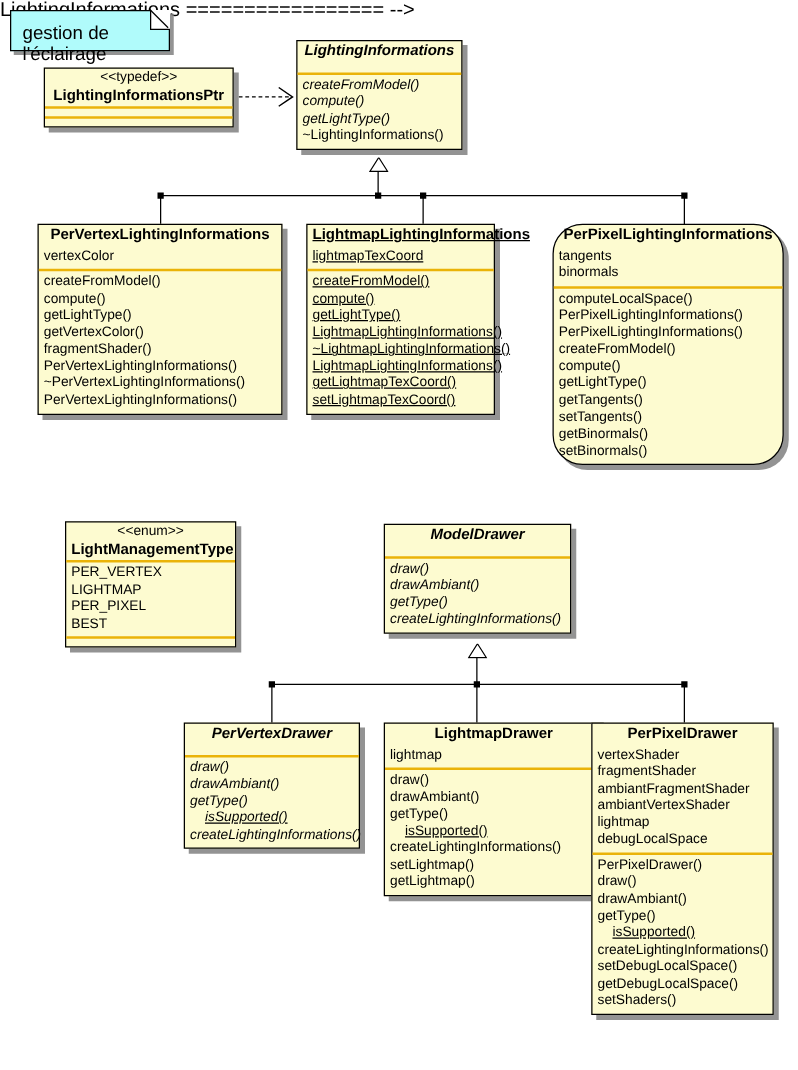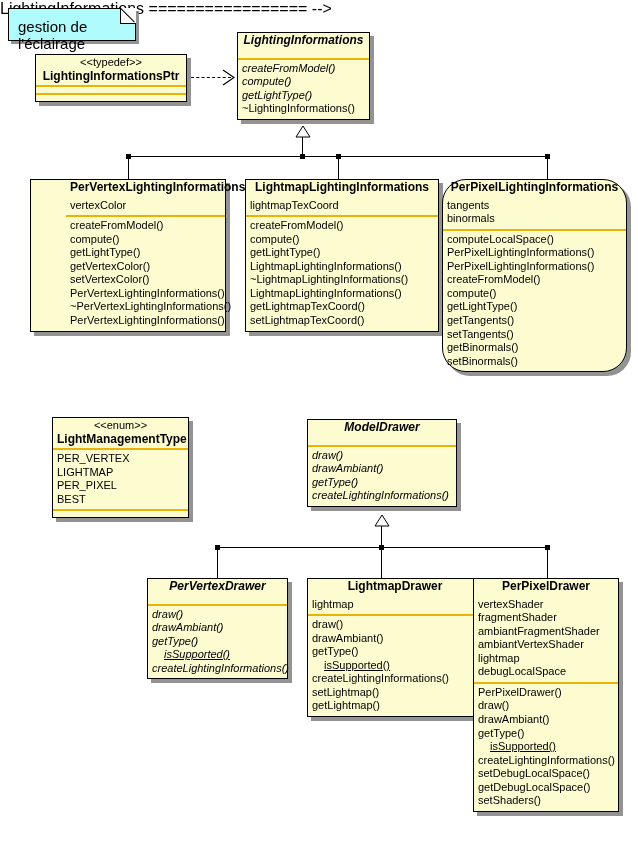--- a/index.html
+++ b/index.html
@@ -174,39 +174,39 @@
   <div class="line-h" style="left:128px; top:156px; width:420px;"></div>
   <div class="junction" style="left:126px; top:154px;"></div>
   <div class="junction" style="left:300px; top:154px;"></div>
   <div class="junction" style="left:336px; top:154px;"></div>
   <div class="junction" style="left:545px; top:154px;"></div>
   <div class="line-v" style="left:128px; top:156px; height:24px;"></div>
   <div class="line-v" style="left:338px; top:156px; height:24px;"></div>
   <div class="line-v" style="left:547px; top:156px; height:24px;"></div>
 
   
-  <div class="uml-box" style="left:30px; top:179px; width:196px;padding-left:35px;">
+  <div class="uml-box" style="left:30px; top:179px; width:196px;">
     <div class="cls-name">PerVertexLightingInformations</div>
     <div class="compartment">
       <div class="member">vertexColor</div>
     </div>
     <div class="compartment">
       <div class="member">createFromModel()</div>
       <div class="member">compute()</div>
       <div class="member">getLightType()</div>
       <div class="member">getVertexColor()</div>
-      <div class="member">setVertexColor()</div>
+      <div class="member">fragmentShader()</div>
       <div class="member">PerVertexLightingInformations()</div>
       <div class="member">~PerVertexLightingInformations()</div>
       <div class="member">PerVertexLightingInformations()</div>
     </div>
   </div>
 
   
-  <div class="uml-box" style="left:245px; top:179px; width:194px;">
+  <div class="uml-box" style="left:245px; top:179px; width:151px;text-decoration:underline;">
     <div class="cls-name">LightmapLightingInformations</div>
     <div class="compartment">
       <div class="member">lightmapTexCoord</div>
     </div>
     <div class="compartment">
       <div class="member">createFromModel()</div>
       <div class="member">compute()</div>
       <div class="member">getLightType()</div>
       <div class="member">LightmapLightingInformations()</div>
       <div class="member">~LightmapLightingInformations()</div>

